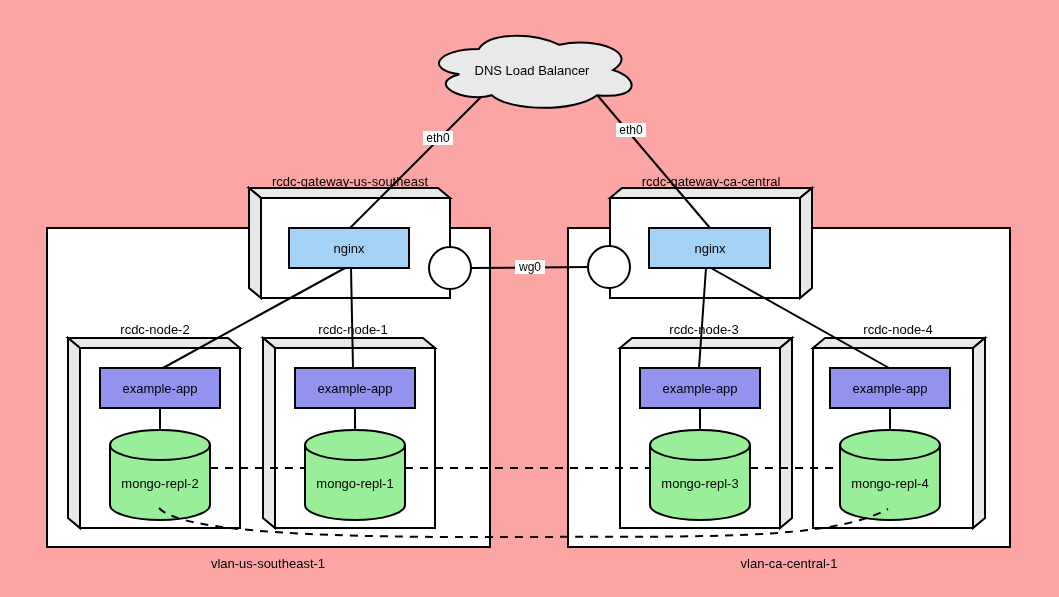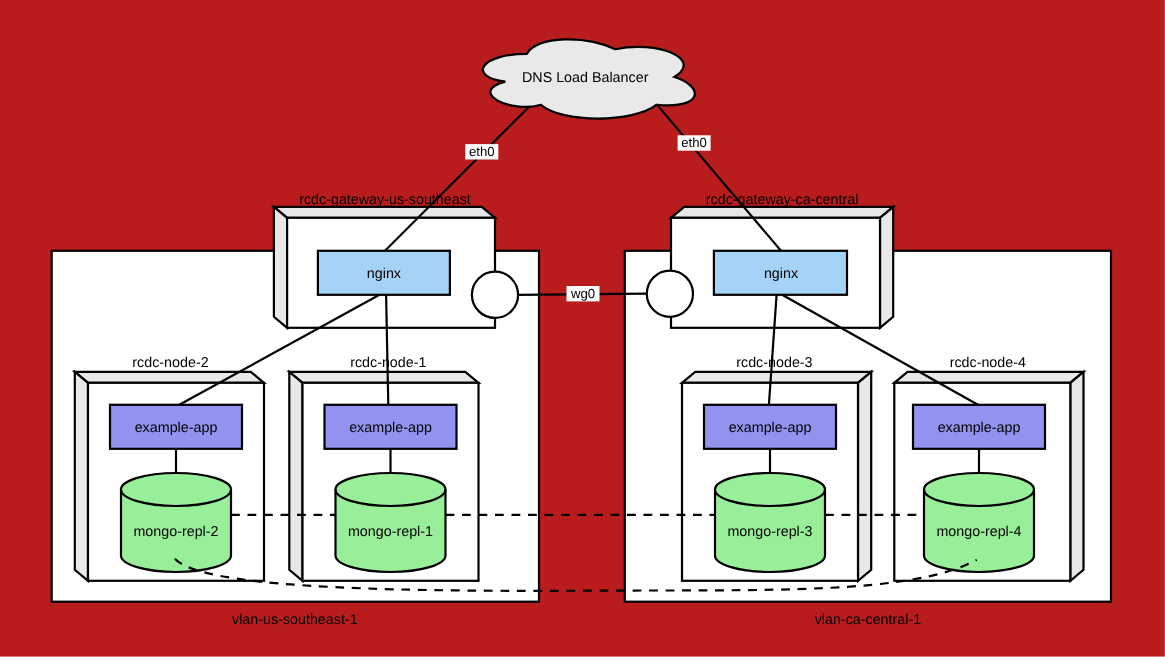--- a/index.html
+++ b/index.html
@@ -1,16 +1,16 @@
 <!DOCTYPE html>
 <html><head>
 <meta charset="utf-8">
 <style>
   html,body{margin:0;padding:0;background:#ffffff;}
-  .stage{width:1059px;height:597px;background:#b91c1c;position:relative;overflow:hidden;}
+  .stage{width:1059px;height:597px;background:#fca5a5;position:relative;overflow:hidden;}
   svg{display:block;}
   .shape{stroke:#000;stroke-width:2;}
   .face{fill:#ffffff;}
   .bevel{fill:#e8e8e8;}
   .edge{stroke:#000;stroke-width:2;fill:none;}
   .dashed{stroke-dasharray:8 7;}
   .lblbg{fill:#ffffff;stroke:none;}
   text{font-family:"Liberation Sans","DejaVu Sans",sans-serif;font-size:13px;fill:#000;
        text-anchor:middle;dominant-baseline:central;}
   text.small{font-size:12px;}

